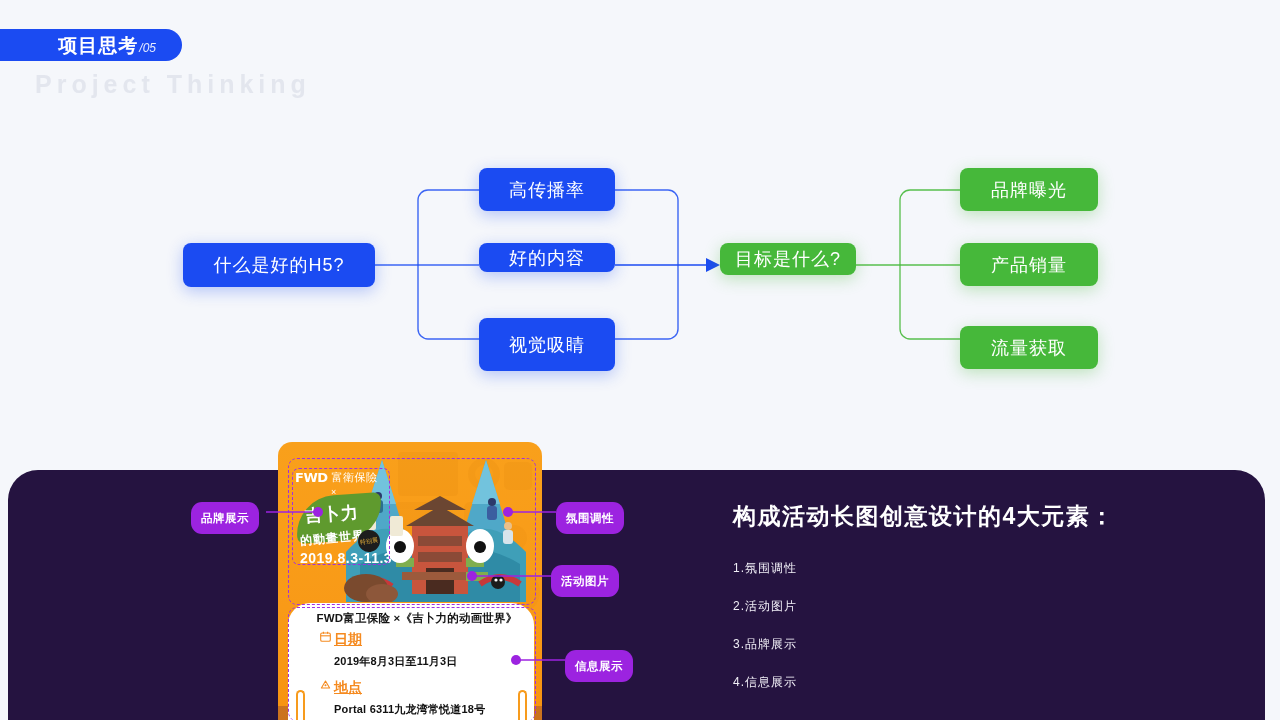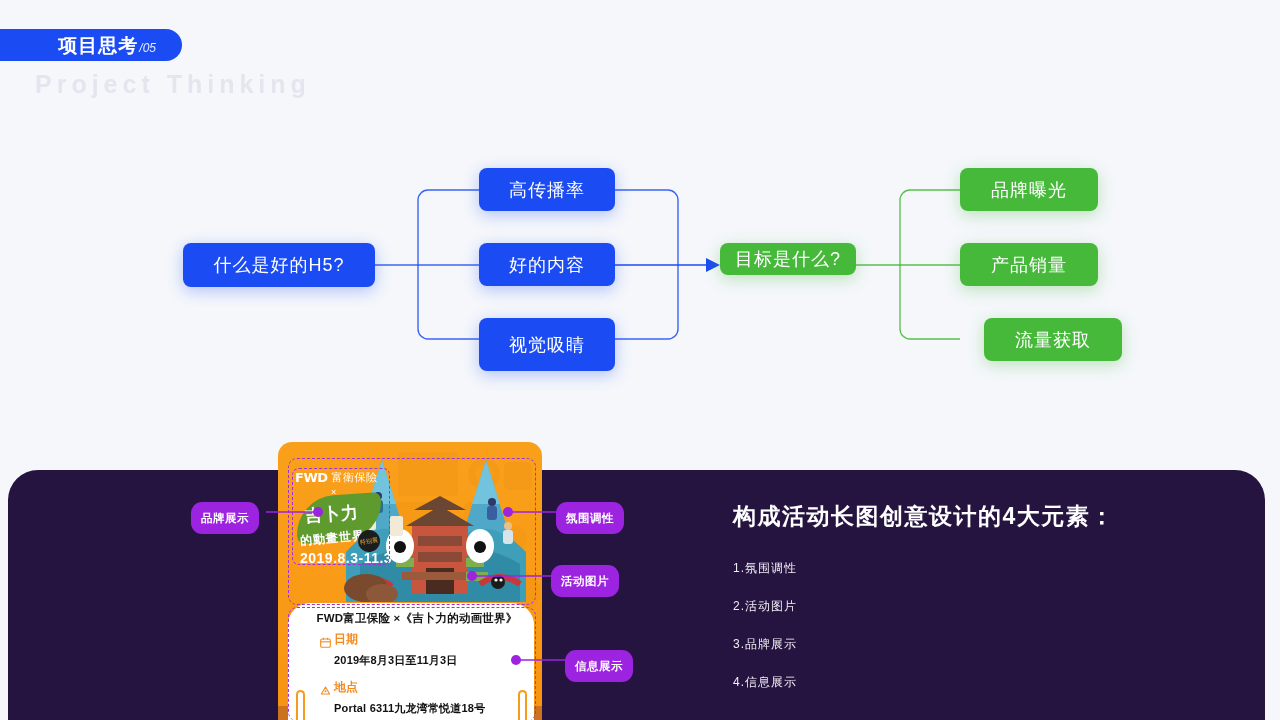--- a/index.html
+++ b/index.html
@@ -29,26 +29,26 @@
   .flow{position:absolute;left:0;top:0;width:1280px;height:430px;}
   .node{
     position:absolute;border-radius:8px;display:flex;align-items:center;justify-content:center;
     color:#fff;font-size:18px;letter-spacing:1px;box-sizing:border-box;
   }
   .node.blue{background:#1b4bf2;box-shadow:0 4px 16px rgba(27,75,242,.30);}
   .node.green{background:#46b83a;box-shadow:0 4px 16px rgba(70,184,58,.32);}
 
   .n-root{left:183px;top:243px;width:192px;height:44px;}
   .n-b1{left:479px;top:168px;width:136px;height:43px;}
-  .n-b2{left:479px;top:243px;width:136px;height:43px;}
+  .n-b2{left:479px;top:243px;width:136px;height:29px;}
   .n-b3{left:479px;top:318px;width:136px;height:53px;}
   .n-goal{left:720px;top:243px;width:136px;height:32px;}
   .n-g1{left:960px;top:168px;width:138px;height:43px;}
   .n-g2{left:960px;top:243px;width:138px;height:43px;}
-  .n-g3{left:960px;top:318px;width:138px;height:43px;margin-left:24px;}
+  .n-g3{left:960px;top:326px;width:138px;height:43px;}
 
   .flow-svg{position:absolute;left:0;top:0;width:1280px;height:430px;}
 
   
   .panel{
     position:absolute;left:8px;top:470px;width:1257px;height:260px;
     background:#251340;border-radius:30px 30px 0 0;
   }
   .panel-title{
     position:absolute;left:733px;top:501px;
@@ -113,21 +113,21 @@
   
   .card{
     position:absolute;left:288px;top:603px;width:246px;height:117px;
     background:#fff;border-radius:22px 22px 0 0;
   }
   .card-title{
     position:absolute;left:310px;top:611px;width:214px;text-align:center;
     font-size:11.5px;font-weight:bold;color:#141414;letter-spacing:.2px;
   }
   .field{position:absolute;}
-  .field-label{display:flex;align-items:flex-end;color:#f58a1f;font-size:12px;font-weight:bold;}
+  .field-label{display:flex;align-items:flex-start;color:#f58a1f;font-size:14px;font-weight:bold;text-decoration:underline;}
   .field-value{color:#111;font-size:11px;font-weight:bold;margin-top:5px;margin-left:14px;letter-spacing:.2px;}
   .f-date{left:320px;top:631px;}
   .f-place{left:320px;top:679px;}
   .bar{position:absolute;width:9px;height:40px;border-radius:5px 5px 0 0;background:#fff;border:2.5px solid #f79b1d;border-bottom:none;box-sizing:border-box;}
   .bar-l{left:296px;top:690px;}
   .bar-r{left:518px;top:690px;}
 
   
   .anno{
     position:absolute;background:#9c23e0;border-radius:11px;height:21px;

